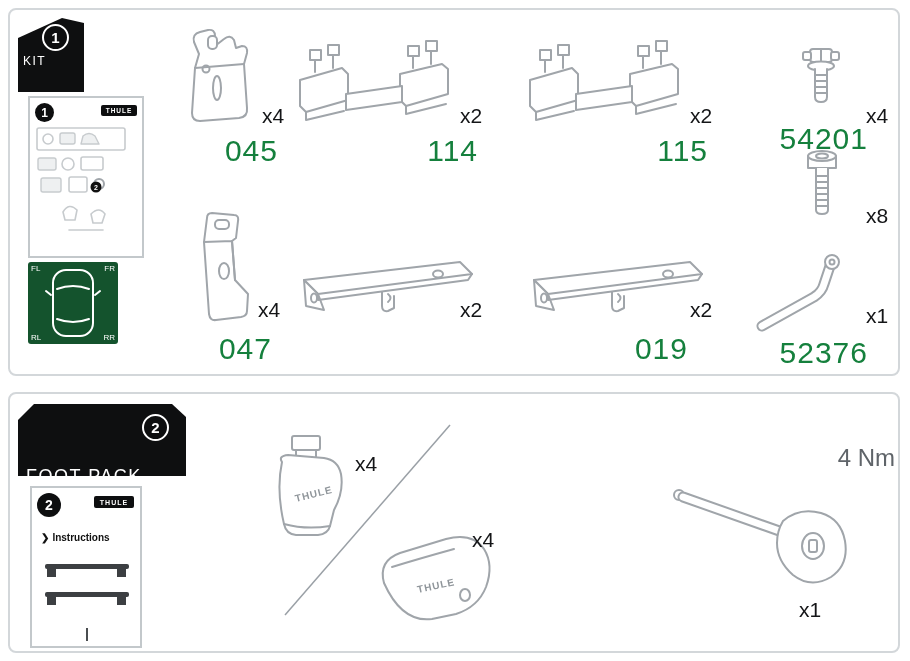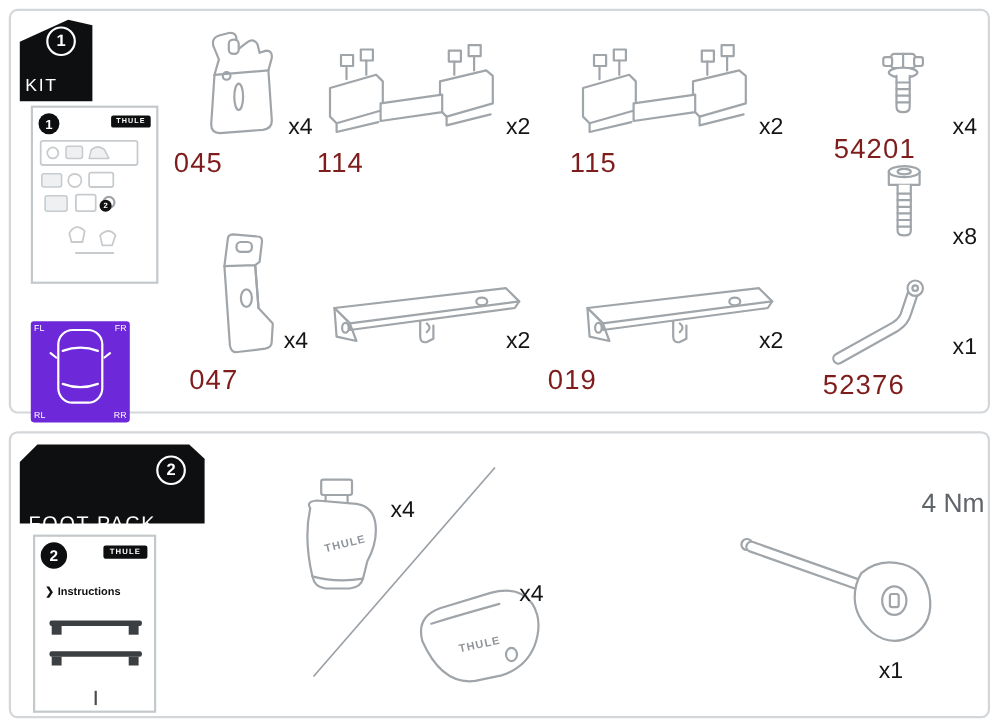--- a/index.html
+++ b/index.html
@@ -1,21 +1,21 @@
 <!DOCTYPE html>
 <html><head>
 <meta charset="utf-8">
 <style>
   *{margin:0;padding:0;box-sizing:border-box}
   html,body{background:#fff}
   body{font-family:"Liberation Sans",sans-serif;color:#2b2e31}
   .page{position:relative;width:910px;height:661px;background:#fff;overflow:hidden}
   .abs{position:absolute}
   .section{position:absolute;border:2px solid #d3d7da;border-radius:8px;background:#fff}
-  .pid{font-size:25px;color:#7f1d1d;letter-spacing:1px;text-align:left}
+  .pid{font-size:30px;color:#15803d;letter-spacing:1px;text-align:right}
   .qty{font-size:21px;font-weight:normal;color:#141517}
   .badge{border-radius:50%;background:#0d0e0f;color:#fff;font-weight:bold;
          display:flex;align-items:center;justify-content:center}
   .badge.ring{border:2px solid #fff}
   .boxtitle{color:#fff;letter-spacing:1.5px}
   .thule-logo{background:#0d0e0f;color:#fff;font-weight:bold;letter-spacing:1px;
               display:flex;align-items:center;justify-content:center;border-radius:2px}
   .manual{background:#fff;border:2px solid #c3c8cb}
   
   .draw path,.draw rect,.draw ellipse,.draw circle{fill:#fff;stroke:#a0a5aa;stroke-width:2;
@@ -38,21 +38,21 @@
 
 <div class="page">
 
   <div class="section" style="left:8px;top:8px;width:892px;height:368px">
 
     <div class="abs" style="left:4px;top:4px;width:74px;height:80px">
       <svg width="74" height="80" viewBox="0 0 74 80">
         <path d="M4 24 L48 4 L70 9 L70 78 L4 78 Z" fill="#0e0f10"></path>
       </svg>
       <div class="badge ring abs" style="left:28px;top:10px;width:27px;height:27px;font-size:15px">1</div>
-      <div class="abs boxtitle" style="left:9px;top:56px;font-size:16px">KIT</div>
+      <div class="abs boxtitle" style="left:9px;top:40px;font-size:12px">KIT</div>
     </div>
 
     <div class="manual abs" style="left:18px;top:86px;width:116px;height:162px">
       <div class="badge abs" style="left:5px;top:5px;width:19px;height:19px;font-size:12px">1</div>
       <div class="thule-logo abs" style="right:5px;top:7px;width:36px;height:11px;font-size:6.5px">THULE</div>
       <svg class="draw abs" style="left:5px;top:28px" width="104" height="112" viewBox="0 0 104 112">
         <rect x="2" y="2" width="88" height="22" rx="2" class="faint"></rect>
         <circle cx="13" cy="13" r="5" class="faint"></circle>
         <rect x="25" y="7" width="15" height="11" rx="2" class="faintfill"></rect>
         <path d="M48 10 q6 -5 12 0 l4 8 h-18 z" class="faintfill"></path>
@@ -65,21 +65,21 @@
         <path d="M28 86 q6 -10 14 -2 l-2 10 h-10 z" class="faint"></path>
         <path d="M56 88 q8 -8 14 0 l-3 9 h-9 z" class="faint"></path>
         <path d="M34 104 h34" class="faint"></path>
       </svg>
       <svg class="abs" style="left:60px;top:83px" width="12" height="12" viewBox="0 0 12 12">
         <circle cx="6" cy="6" r="5.5" fill="#111"></circle>
         <text x="6" y="8.5" text-anchor="middle" font-size="7" fill="#fff" font-weight="bold">2</text>
       </svg>
     </div>
 
-    <div class="abs" style="left:18px;top:282px;width:90px;height:92px;background:#6d28d9;border-radius:3px">
+    <div class="abs" style="left:18px;top:252px;width:90px;height:82px;background:#14532d;border-radius:3px">
       <svg class="draw" width="90" height="82" viewBox="0 0 90 82">
         <rect x="25" y="8" width="40" height="66" rx="13" class="carline"></rect>
         <path d="M29 27 Q45 21 61 27" class="carline"></path>
         <path d="M29 57 Q45 63 61 57" class="carline"></path>
         <path d="M23 33 L18 29 M67 33 L72 29" class="carline"></path>
       </svg>
       <span class="carlabel" style="left:3px;top:2px">FL</span>
       <span class="carlabel" style="right:3px;top:2px">FR</span>
       <span class="carlabel" style="left:3px;bottom:2px">RL</span>
       <span class="carlabel" style="right:3px;bottom:2px">RR</span>

